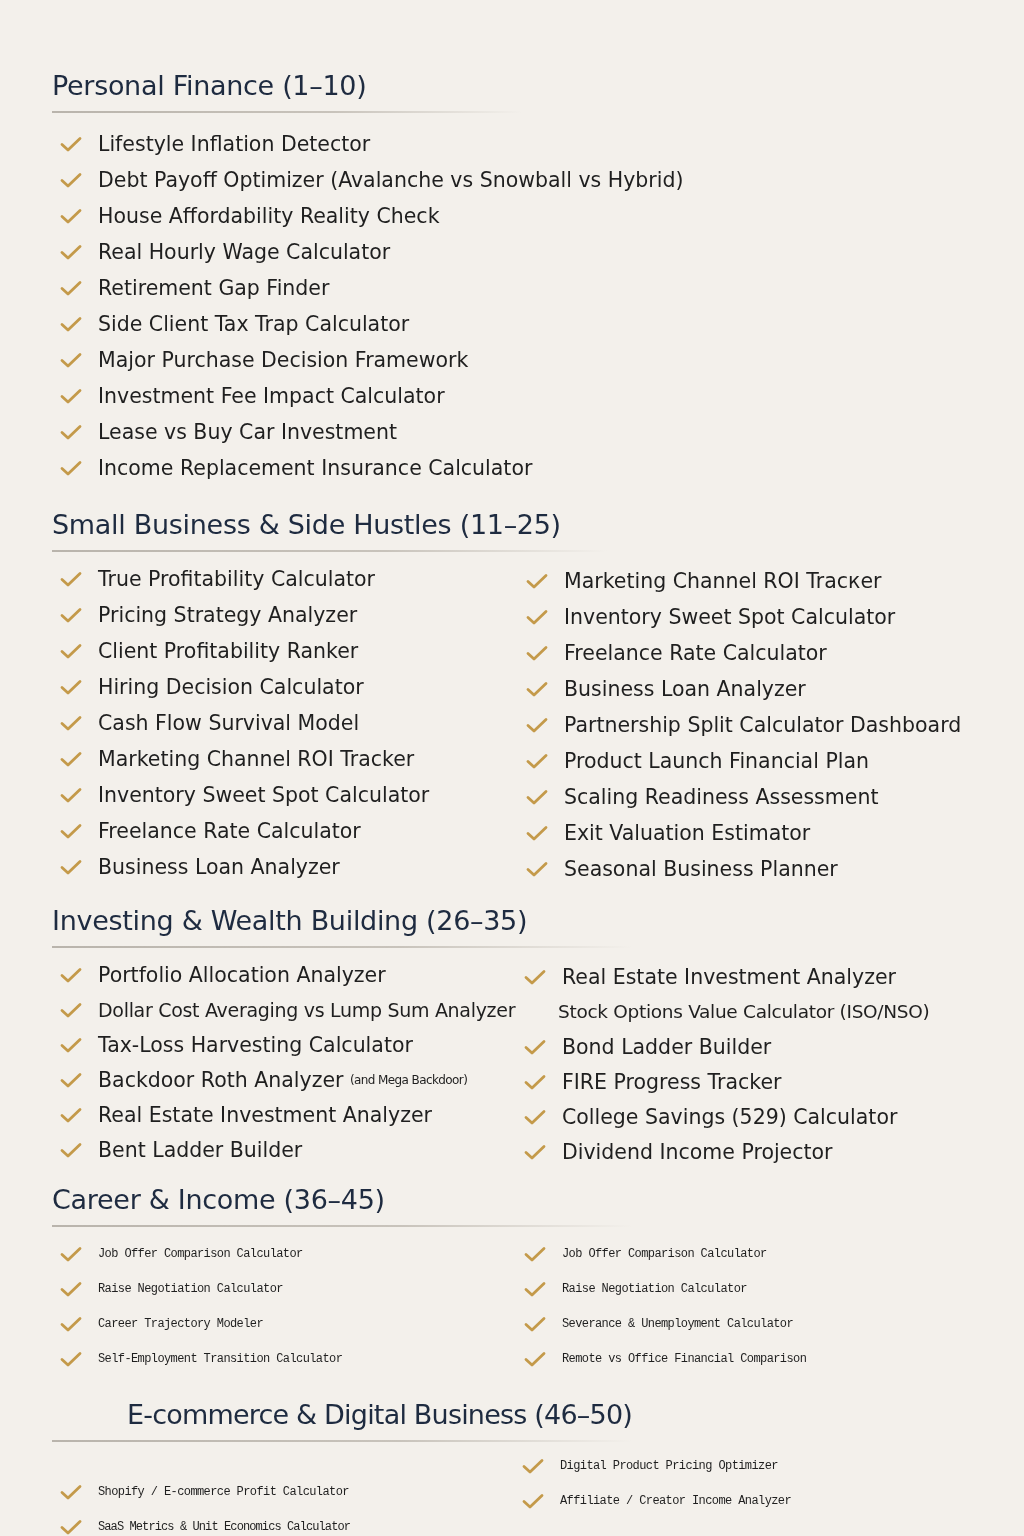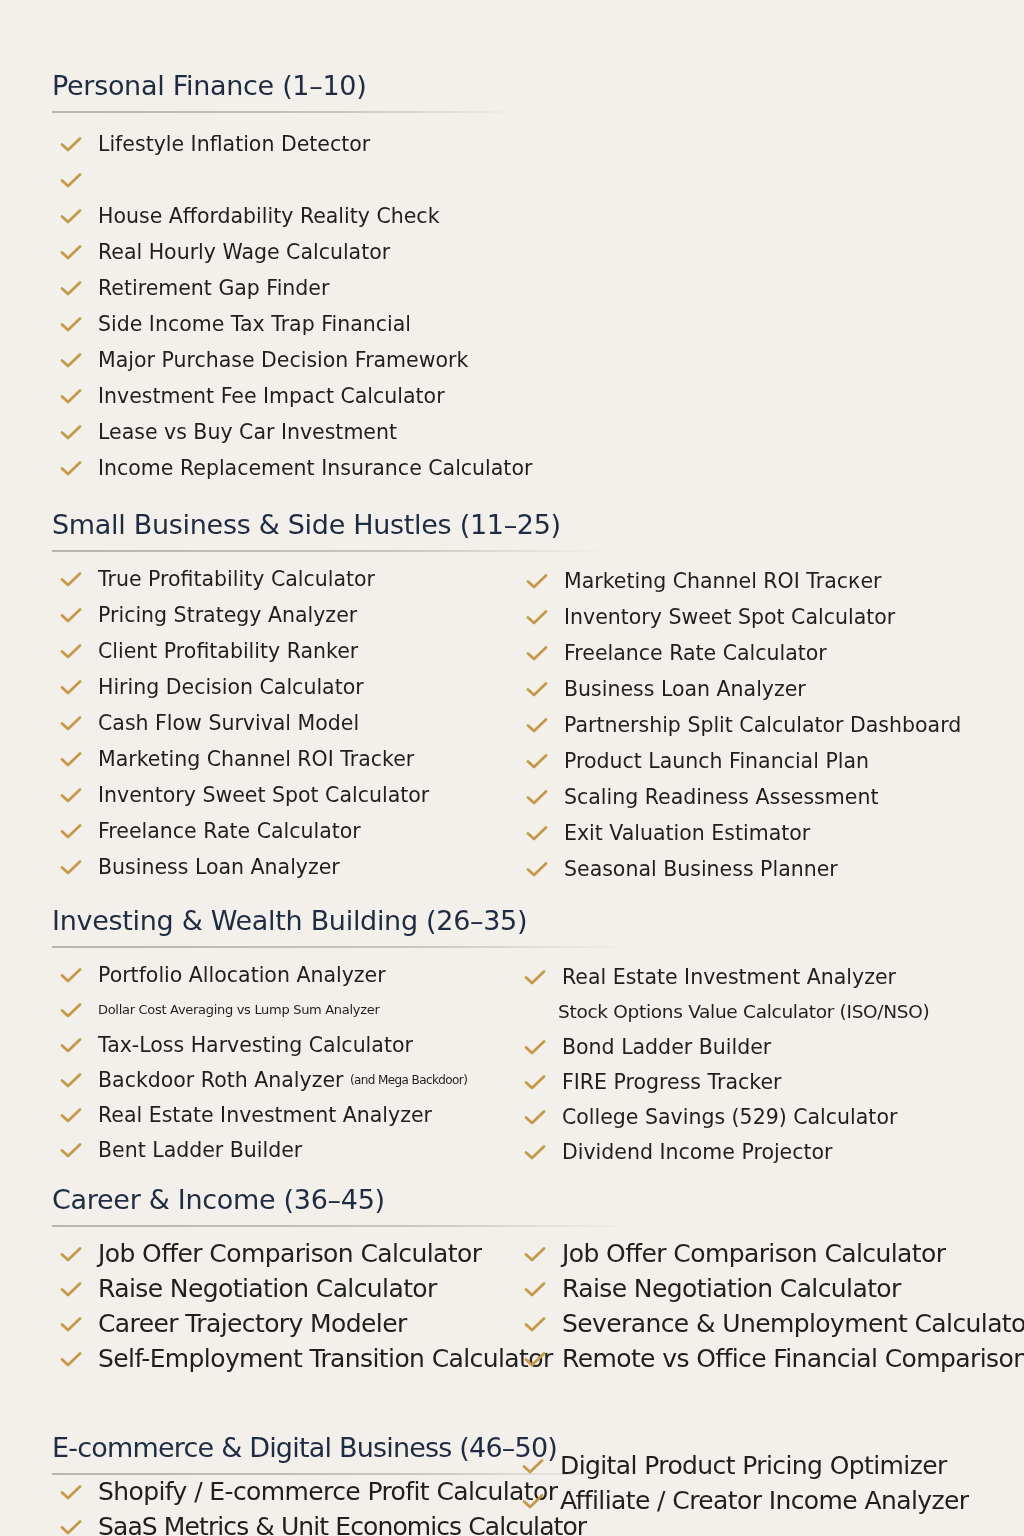--- a/index.html
+++ b/index.html
@@ -34,21 +34,21 @@
       white-space: nowrap;
       font-size: 20.5px;
       color: #1f1f1f;
     }
     .check {
       width: 22px; height: 16px;
       margin-right: 16px;
       flex: 0 0 auto;
     }
     .small { font-size: 12px; }
-    .condensed .item { font-size: 25px; letter-spacing: -0.6px; }
+    .condensed .item { font-size: 12px; letter-spacing: -0.6px; font-family: Liberation Mono, monospace; }
   </style>
 </head>
 <body>
 
 <svg width="0" height="0" style="position:absolute">
   <defs>
     <symbol id="chk" viewBox="0 0 22 16">
       <path d="M2 8.5 L8 14 L20 2.5" fill="none" stroke="#c49a4a" stroke-width="2.8" stroke-linecap="round" stroke-linejoin="round"></path>
     </symbol>
   </defs>
@@ -64,20 +64,21 @@
     <div class="item">
         <svg class="check">
           <use href="#chk"></use>
         </svg>
         <span>Lifestyle Inflation Detector</span>
       </div>
     <div class="item">
         <svg class="check">
           <use href="#chk"></use>
         </svg>
+        <span>Debt Payoff Optimizer (Avalanche vs Snowball vs Hybrid)</span>
       </div>
     <div class="item">
         <svg class="check">
           <use href="#chk"></use>
         </svg>
         <span>House Affordability Reality Check</span>
       </div>
     <div class="item">
         <svg class="check">
           <use href="#chk"></use>
@@ -87,21 +88,21 @@
     <div class="item">
         <svg class="check">
           <use href="#chk"></use>
         </svg>
         <span>Retirement Gap Finder</span>
       </div>
     <div class="item">
         <svg class="check">
           <use href="#chk"></use>
         </svg>
-        <span>Side Income Tax Trap Financial</span>
+        <span>Side Client Tax Trap Calculator</span>
       </div>
     <div class="item">
         <svg class="check">
           <use href="#chk"></use>
         </svg>
         <span>Major Purchase Decision Framework</span>
       </div>
     <div class="item">
         <svg class="check">
           <use href="#chk"></use>
@@ -243,21 +244,21 @@
     <div class="heading">Investing &amp; Wealth Building (26–35)</div>
     <div class="rule"></div>
   </div>
   <div class="col" style="left:60px;top:957px;">
     <div class="item" style="height:35px">
         <svg class="check">
           <use href="#chk"></use>
         </svg>
         <span>Portfolio Allocation Analyzer</span>
       </div>
-    <div class="item" style="height:35px;font-size:13px;letter-spacing:-0.3px">
+    <div class="item" style="height:35px;font-size:19px;letter-spacing:-0.3px">
         <svg class="check">
           <use href="#chk"></use>
         </svg>
         <span>Dollar Cost Averaging vs Lump Sum Analyzer</span>
       </div>
     <div class="item" style="height:35px">
         <svg class="check">
           <use href="#chk"></use>
         </svg>
         <span>Tax-Loss Harvesting Calculator</span>
@@ -364,21 +365,21 @@
         <span>Severance &amp; Unemployment Calculator</span>
       </div>
     <div class="item" style="height:35px">
         <svg class="check">
           <use href="#chk"></use>
         </svg>
         <span>Remote vs Office Financial Comparison</span>
       </div>
   </div>
 
-  <div class="section" style="top:1432px;width:580px;">
+  <div class="section" style="top:1399px;width:580px;text-align:right;">
     <div class="heading" style="letter-spacing:-0.8px">E-commerce &amp; Digital Business (46–50)</div>
     <div class="rule"></div>
   </div>
   <div class="col condensed" style="left:60px;top:1474px;">
     <div class="item" style="height:35px">
         <svg class="check">
           <use href="#chk"></use>
         </svg>
         <span>Shopify / E-commerce Profit Calculator</span>
       </div>

